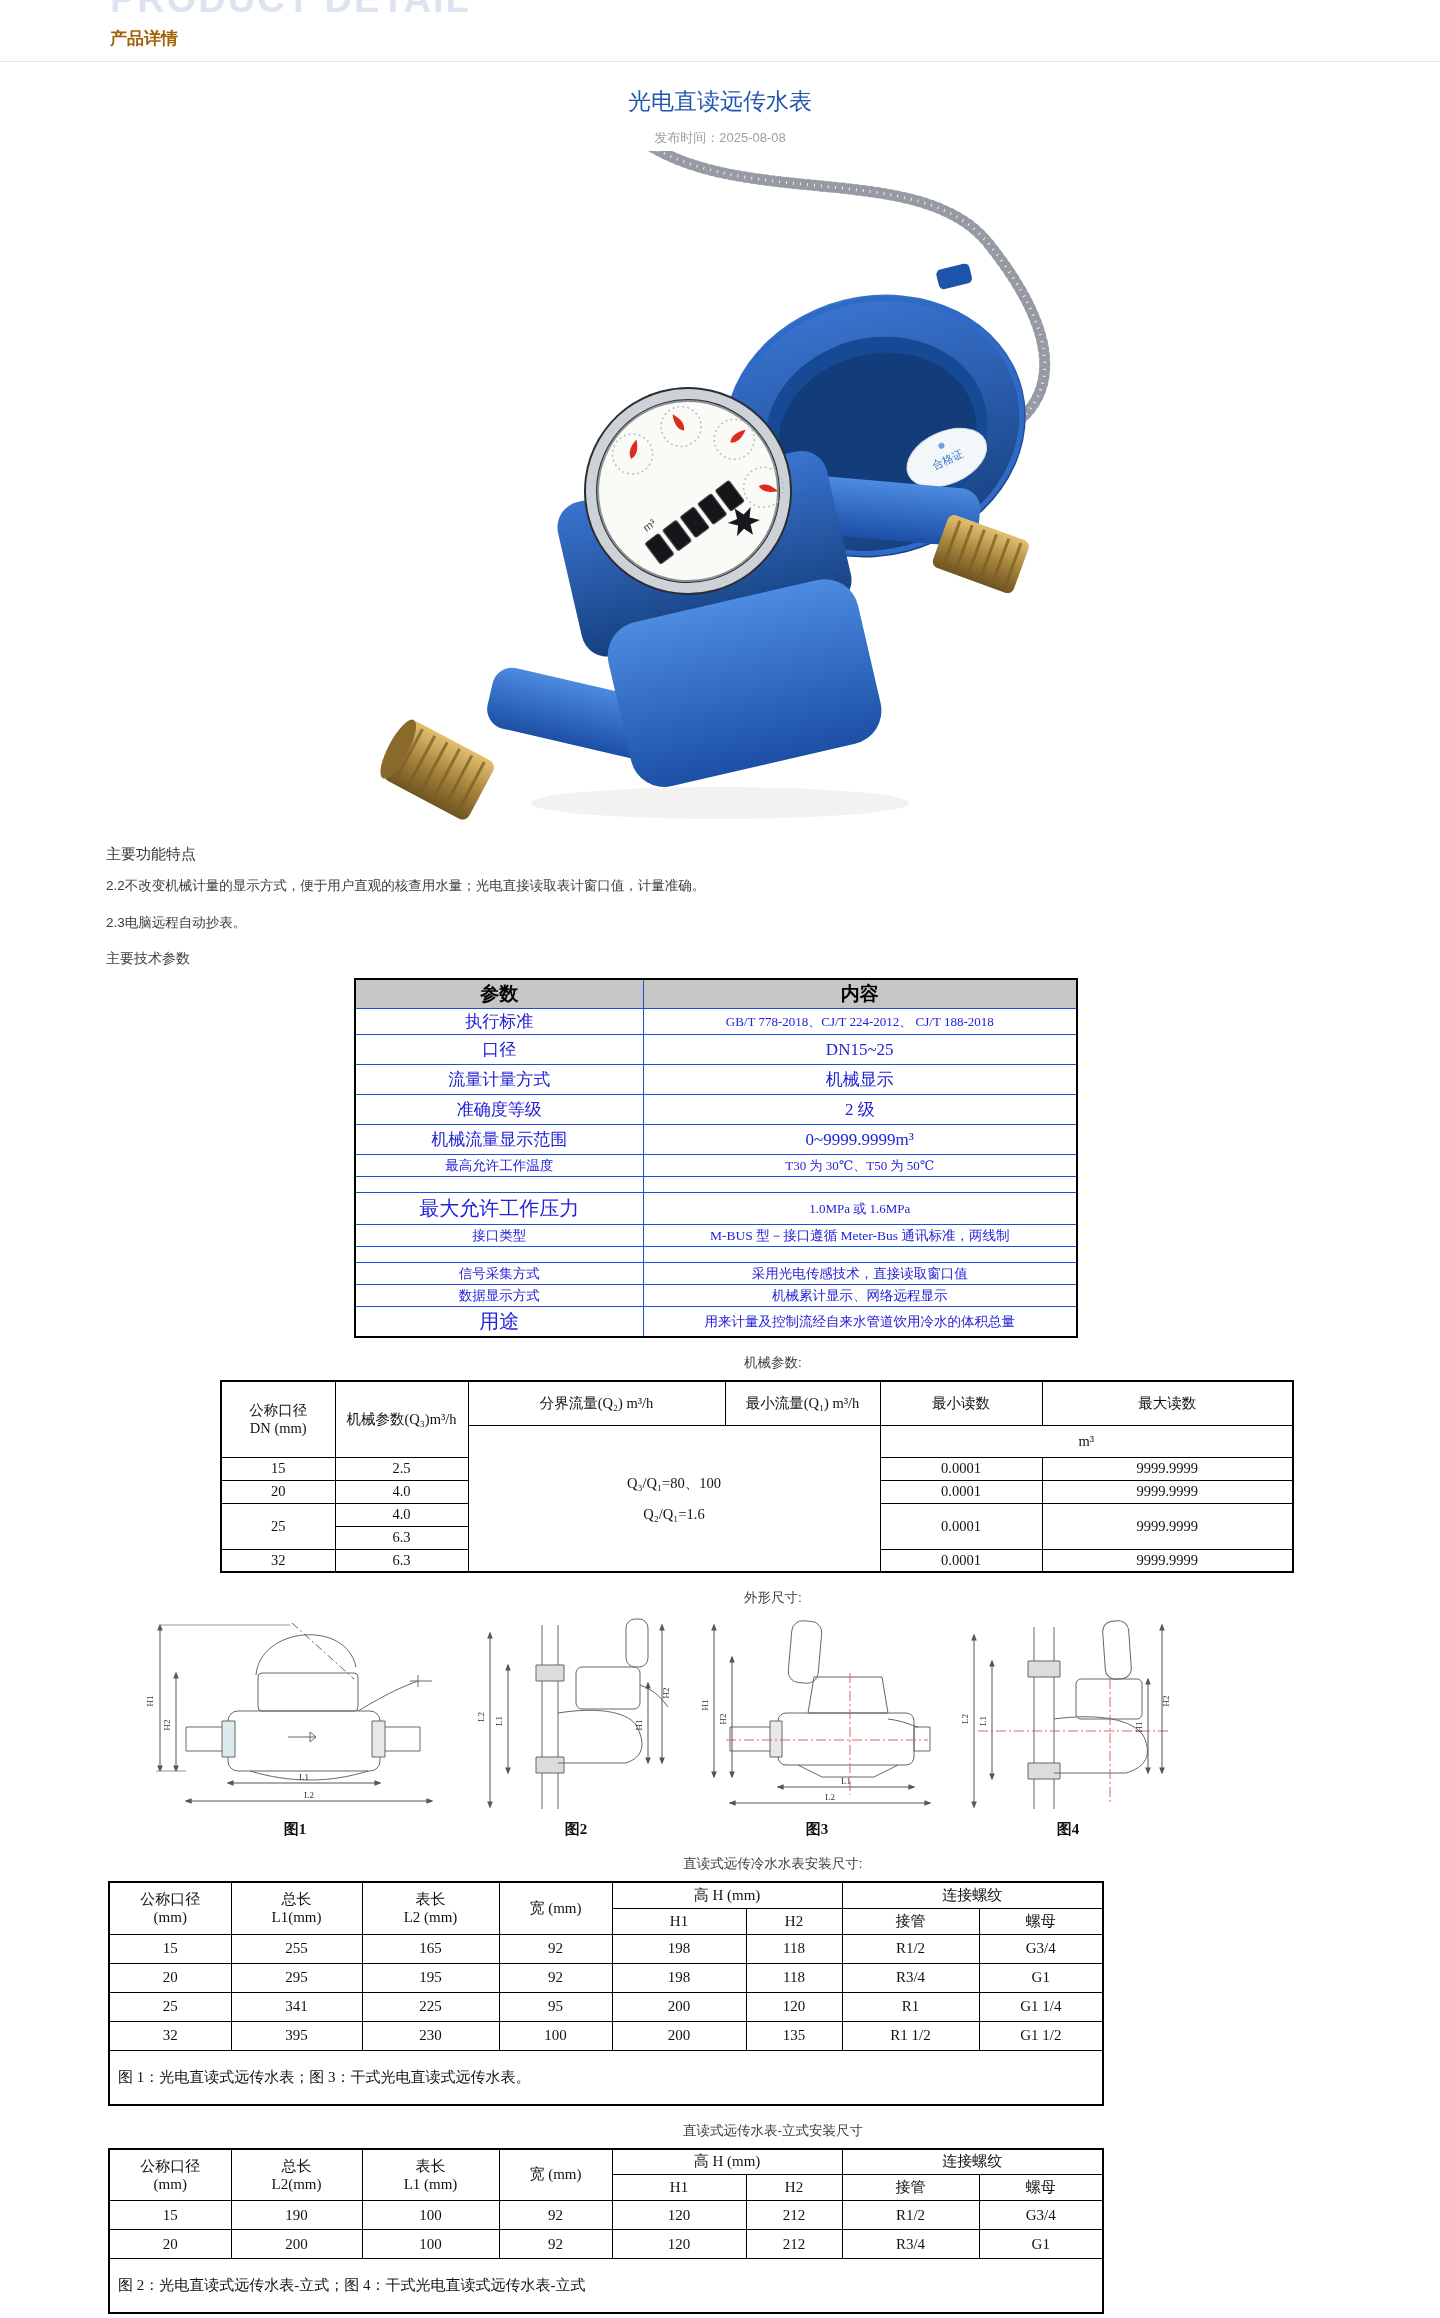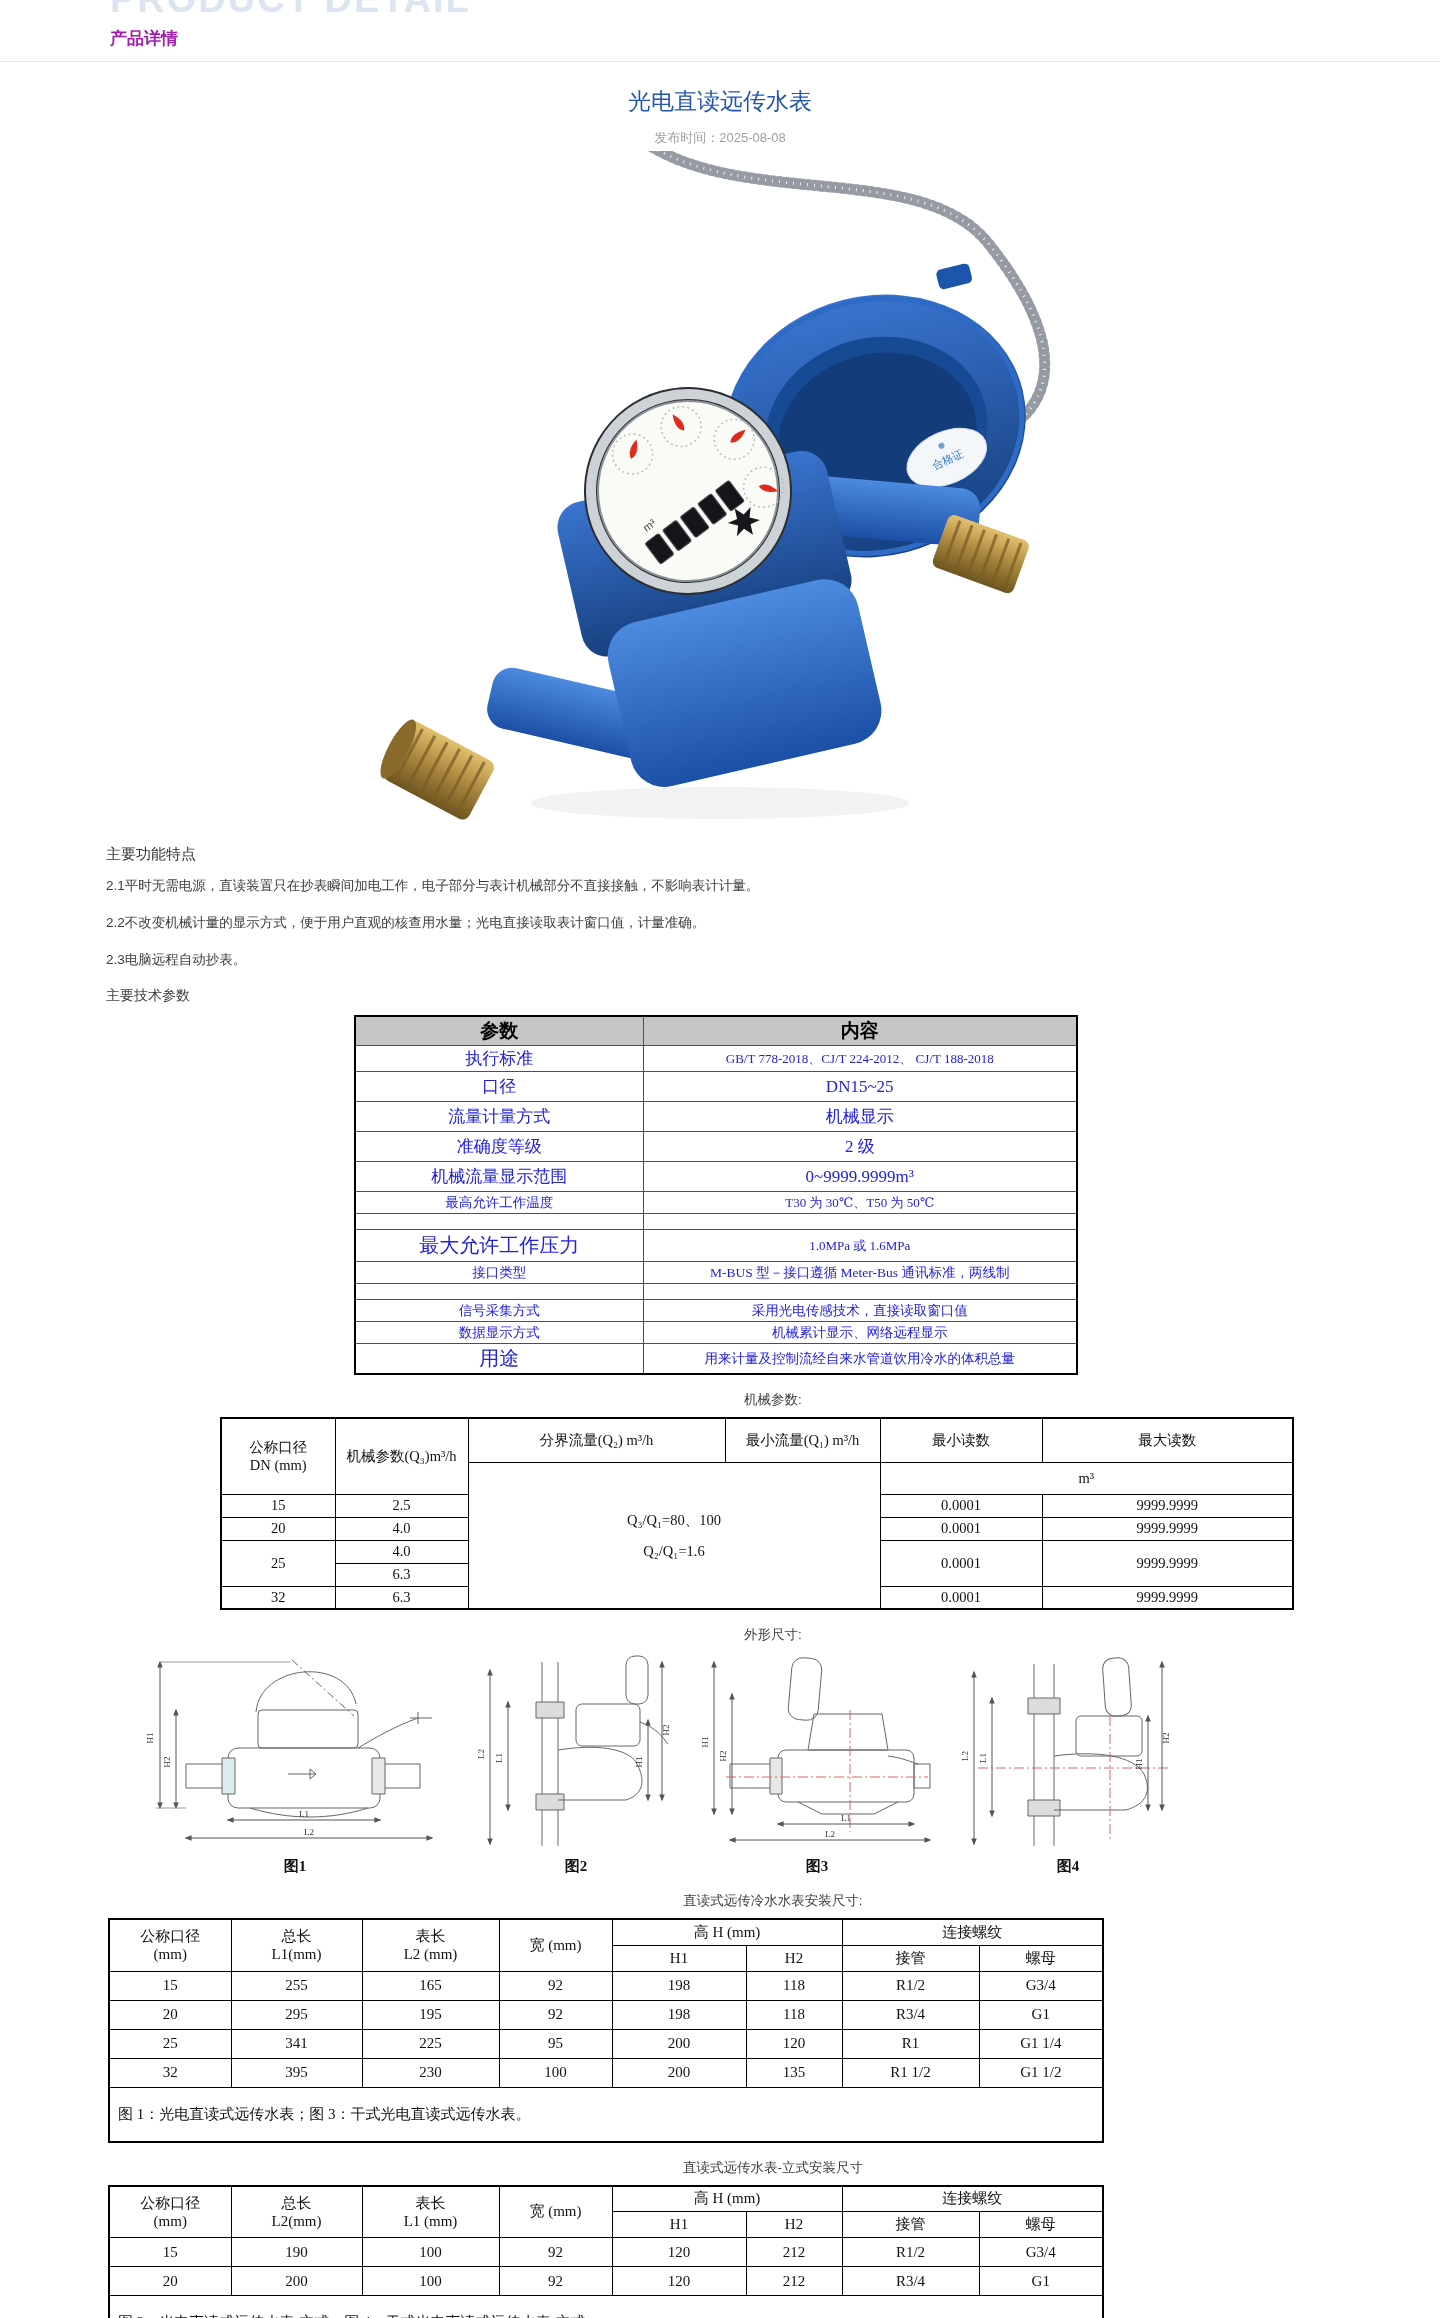--- a/index.html
+++ b/index.html
@@ -5,21 +5,21 @@
   * { box-sizing: border-box; }
   html,body { margin:0; padding:0; }
   body {
     width:1440px; height:2318px; background:#fff; overflow:hidden; position:relative;
     font-family:"Liberation Sans","DejaVu Sans",sans-serif; color:#333;
   }
   
   .topbar { position:relative; height:62px; border-bottom:1px solid #e9e9e9; }
   .ghost { position:absolute; top:-22px; left:110px; font-size:38px; font-weight:800;
            color:#dde4f1; letter-spacing:2px; white-space:nowrap; }
-  .section-title { position:absolute; left:110px; top:27px; font-size:17px; font-weight:bold; color:#a21caf; }
+  .section-title { position:absolute; left:110px; top:27px; font-size:17px; font-weight:bold; color:#a16207; }
 
   .title { margin:24px 0 0; text-align:center; font-size:23px; font-weight:400; color:#2356b0; }
   .pubdate { text-align:center; margin-top:12px; font-size:13px; color:#9e9e9e; }
   .photo { display:block; margin:4px auto 0; }
 
   .features { margin:14px 0 0 106px; width:1230px; color:#3d3d3d; }
   .feat-head { font-size:15px; font-weight:normal; color:#333; margin-bottom:12px; }
   .features p { font-size:13.5px; line-height:20px; margin:0 0 17px; }
   .feat-sub { font-size:14px; margin-bottom:2px; }
 
@@ -163,21 +163,20 @@
     </g>
     <g transform="translate(46,44) rotate(-20)">
       <path d="M0,-16 L4,-6 L14,-8 L7,0 L14,8 L4,6 L0,16 L-4,6 L-14,8 L-7,0 L-14,-8 L-4,-6 Z" fill="#17181c"></path>
     </g>
   </g>
   <ellipse cx="400" cy="652" rx="190" ry="16" fill="#000" opacity="0.05"></ellipse>
 </svg>
 
 <div class="features">
   <div class="feat-head">主要功能特点</div>
-  <p>2.1平时无需电源，直读装置只在抄表瞬间加电工作，电子部分与表计机械部分不直接接触，不影响表计计量。</p>
   <p>2.2不改变机械计量的显示方式，便于用户直观的核查用水量；光电直接读取表计窗口值，计量准确。</p>
   <p>2.3电脑远程自动抄表。</p>
   <div class="feat-sub">主要技术参数</div>
 </div>
 
 <table class="tech">
   <colgroup>
       <col style="width:288px">
       <col>
     </colgroup>

